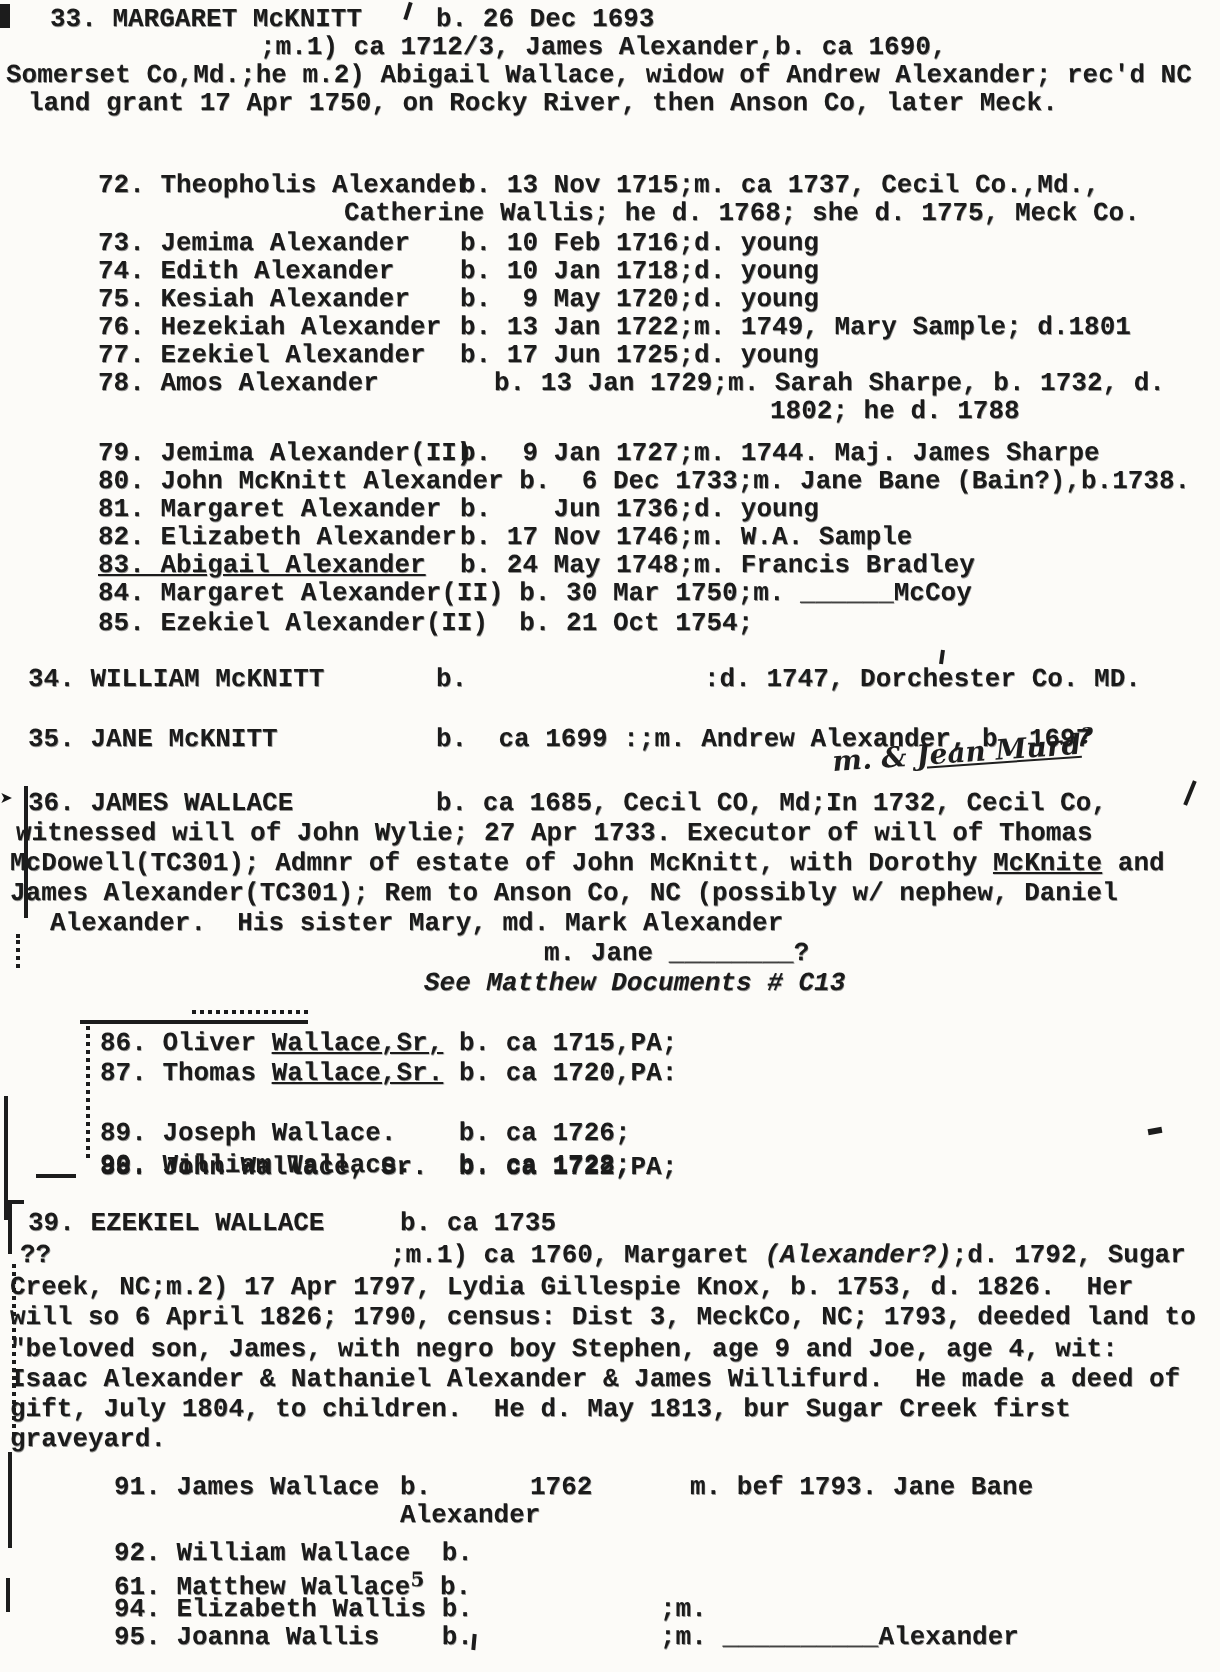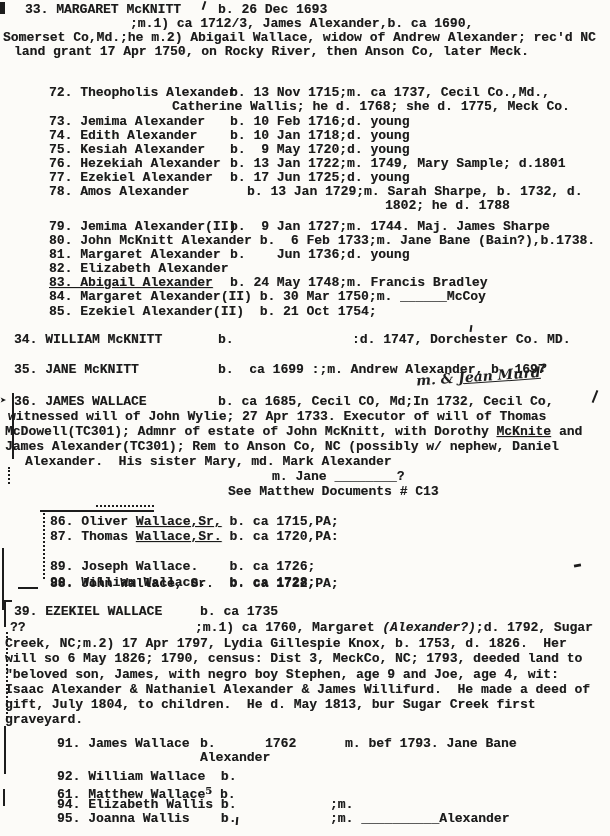--- a/index.html
+++ b/index.html
@@ -51,52 +51,53 @@
     <div class="run" style="left: 230px; top: 143px;"><span>b.  9 May 1720;d. young</span></div>
     <div class="run" style="left: 49px; top: 157px;"><span>76. Hezekiah Alexander</span></div>
     <div class="run" style="left: 230px; top: 157px;"><span>b. 13 Jan 1722;m. 1749, Mary Sample; d.1801</span></div>
     <div class="run" style="left: 49px; top: 171px;"><span>77. Ezekiel Alexander</span></div>
     <div class="run" style="left: 230px; top: 171px;"><span>b. 17 Jun 1725;d. young</span></div>
     <div class="run" style="left: 49px; top: 185px;"><span>78. Amos Alexander</span></div>
     <div class="run" style="left: 230px; top: 185px; margin-left: 17px;"><span>b. 13 Jan 1729;m. Sarah Sharpe, b. 1732, d.</span></div>
     <div class="run" style="left: 385px; top: 199px;"><span>1802; he d. 1788</span></div>
     <div class="run" style="left: 49px; top: 220px;"><span>79. Jemima Alexander(II)</span></div>
     <div class="run" style="left: 230px; top: 220px;"><span>b.  9 Jan 1727;m. 1744. Maj. James Sharpe</span></div>
-    <div class="run" style="left: 49px; top: 234px;"><span>80. John McKnitt Alexander b.  6 Feb 1733;m. Jane Bane (Bain?),b.1738.</span></div>
+    <div class="run" style="left: 49px; top: 234px;"><span>80. John McKnitt Alexander b.  6 Dec 1733;m. Jane Bane (Bain?),b.1738.</span></div>
     <div class="run" style="left: 49px; top: 248px;"><span>81. Margaret Alexander</span></div>
     <div class="run" style="left: 230px; top: 248px;"><span>b.    Jun 1736;d. young</span></div>
     <div class="run" style="left: 49px; top: 262px;"><span>82. Elizabeth Alexander</span></div>
+    <div class="run" style="left: 230px; top: 262px;"><span>b. 17 Nov 1746;m. W.A. Sample</span></div>
     <div class="run" style="left: 49px; top: 276px; text-decoration: underline;"><span>83. Abigail Alexander</span></div>
     <div class="run" style="left: 230px; top: 276px;"><span>b. 24 May 1748;m. Francis Bradley</span></div>
     <div class="run" style="left: 49px; top: 290px;"><span>84. Margaret Alexander(II) b. 30 Mar 1750;m. ______McCoy</span></div>
     <div class="run" style="left: 49px; top: 305px;"><span>85. Ezekiel Alexander(II)  b. 21 Oct 1754;</span></div>
     <div class="run" style="left: 14px; top: 333px;"><span>34. WILLIAM McKNITT</span></div>
     <div class="run" style="left: 218px; top: 333px;"><span>b.</span></div>
     <div class="run" style="left: 352px; top: 333px;"><span>:d. 1747, Dorchester Co. MD.</span></div>
     <div class="run" style="left: 14px; top: 363px;"><span>35. JANE McKNITT</span></div>
     <div class="run" style="left: 218px; top: 363px;"><span>b.  ca 1699 :;m. Andrew Alexander, b. 1697</span></div>
     <div class="run" style="left: 14px; top: 395px;"><span>36. JAMES WALLACE</span></div>
     <div class="run" style="left: 218px; top: 395px;"><span>b. ca 1685, Cecil CO, Md;In 1732, Cecil Co,</span></div>
     <div class="run" style="left: 8px; top: 410px;"><span>witnessed will of John Wylie; 27 Apr 1733. Executor of will of Thomas</span></div>
     <div class="run" style="left: 5px; top: 425px;"><span>McDowell(TC301); Admnr of estate of John McKnitt, with Dorothy </span><span class="u">McKnite</span><span> and</span></div>
     <div class="run" style="left: 5px; top: 440px;"><span>James Alexander(TC301); Rem to Anson Co, NC (possibly w/ nephew, Daniel</span></div>
     <div class="run" style="left: 5px; top: 455px; margin-left: 20px;"><span>Alexander.  His sister Mary, md. Mark Alexander</span></div>
     <div class="run" style="left: 272px; top: 470px;"><span>m. Jane ________?</span></div>
-    <div class="run" style="left: 228px; top: 485px;"><span>See Matthew Documents # C13</span></div>
+    <div class="run" style="left: 212px; top: 485px; font-style: italic;"><span>See Matthew Documents # C13</span></div>
     <div class="run" style="left: 50px; top: 515px;"><span>86. Oliver </span><span class="u">Wallace,Sr,</span><span> b. ca 1715,PA;</span></div>
     <div class="run" style="left: 50px; top: 530px;"><span>87. Thomas </span><span class="u">Wallace,Sr.</span><span> b. ca 1720,PA:</span></div>
     <div class="run" style="left: 50px; top: 545px; margin-top: 32px;"><span>88. John Wallace, Sr.  b. ca 1722,PA;</span></div>
     <div class="run" style="left: 50px; top: 560px;"><span>89. Joseph Wallace.    b. ca 1726;</span></div>
     <div class="run" style="left: 50px; top: 576px;"><span>90. William Wallace.   b. ca 1728;</span></div>
     <div class="run" style="left: 14px; top: 605px;"><span>39. EZEKIEL WALLACE</span></div>
     <div class="run" style="left: 200px; top: 605px;"><span>b. ca 1735</span></div>
     <div class="run" style="left: 10px; top: 621px;"><span>??</span></div>
     <div class="run" style="left: 195px; top: 621px;"><span>;m.1) ca 1760, Margaret </span><span class="i">(Alexander?)</span><span>;d. 1792, Sugar</span></div>
     <div class="run" style="left: 5px; top: 637px;"><span>Creek, NC;m.2) 17 Apr 1797, Lydia Gillespie Knox, b. 1753, d. 1826.  Her</span></div>
-    <div class="run" style="left: 5px; top: 652px;"><span>will so 6 May 1826; 1790, census: Dist 3, MeckCo, NC; 1793, deeded land to</span></div>
+    <div class="run" style="left: 5px; top: 652px;"><span>will so 6 April 1826; 1790, census: Dist 3, MeckCo, NC; 1793, deeded land to</span></div>
     <div class="run" style="left: 5px; top: 668px;"><span>"beloved son, James, with negro boy Stephen, age 9 and Joe, age 4, wit:</span></div>
     <div class="run" style="left: 5px; top: 683px;"><span>Isaac Alexander &amp; Nathaniel Alexander &amp; James Willifurd.  He made a deed of</span></div>
     <div class="run" style="left: 5px; top: 698px;"><span>gift, July 1804, to children.  He d. May 1813, bur Sugar Creek first</span></div>
     <div class="run" style="left: 5px; top: 713px;"><span>graveyard.</span></div>
     <div class="run" style="left: 57px; top: 737px;"><span>91. James Wallace</span></div>
     <div class="run" style="left: 200px; top: 737px;"><span>b.</span></div>
     <div class="run" style="left: 265px; top: 737px;"><span>1762</span></div>
     <div class="run" style="left: 345px; top: 737px;"><span>m. bef 1793. Jane Bane</span></div>
     <div class="run" style="left: 200px; top: 751px;"><span>Alexander</span></div>
     <div class="run" style="left: 57px; top: 770px;"><span>92. William Wallace  b.</span></div>

